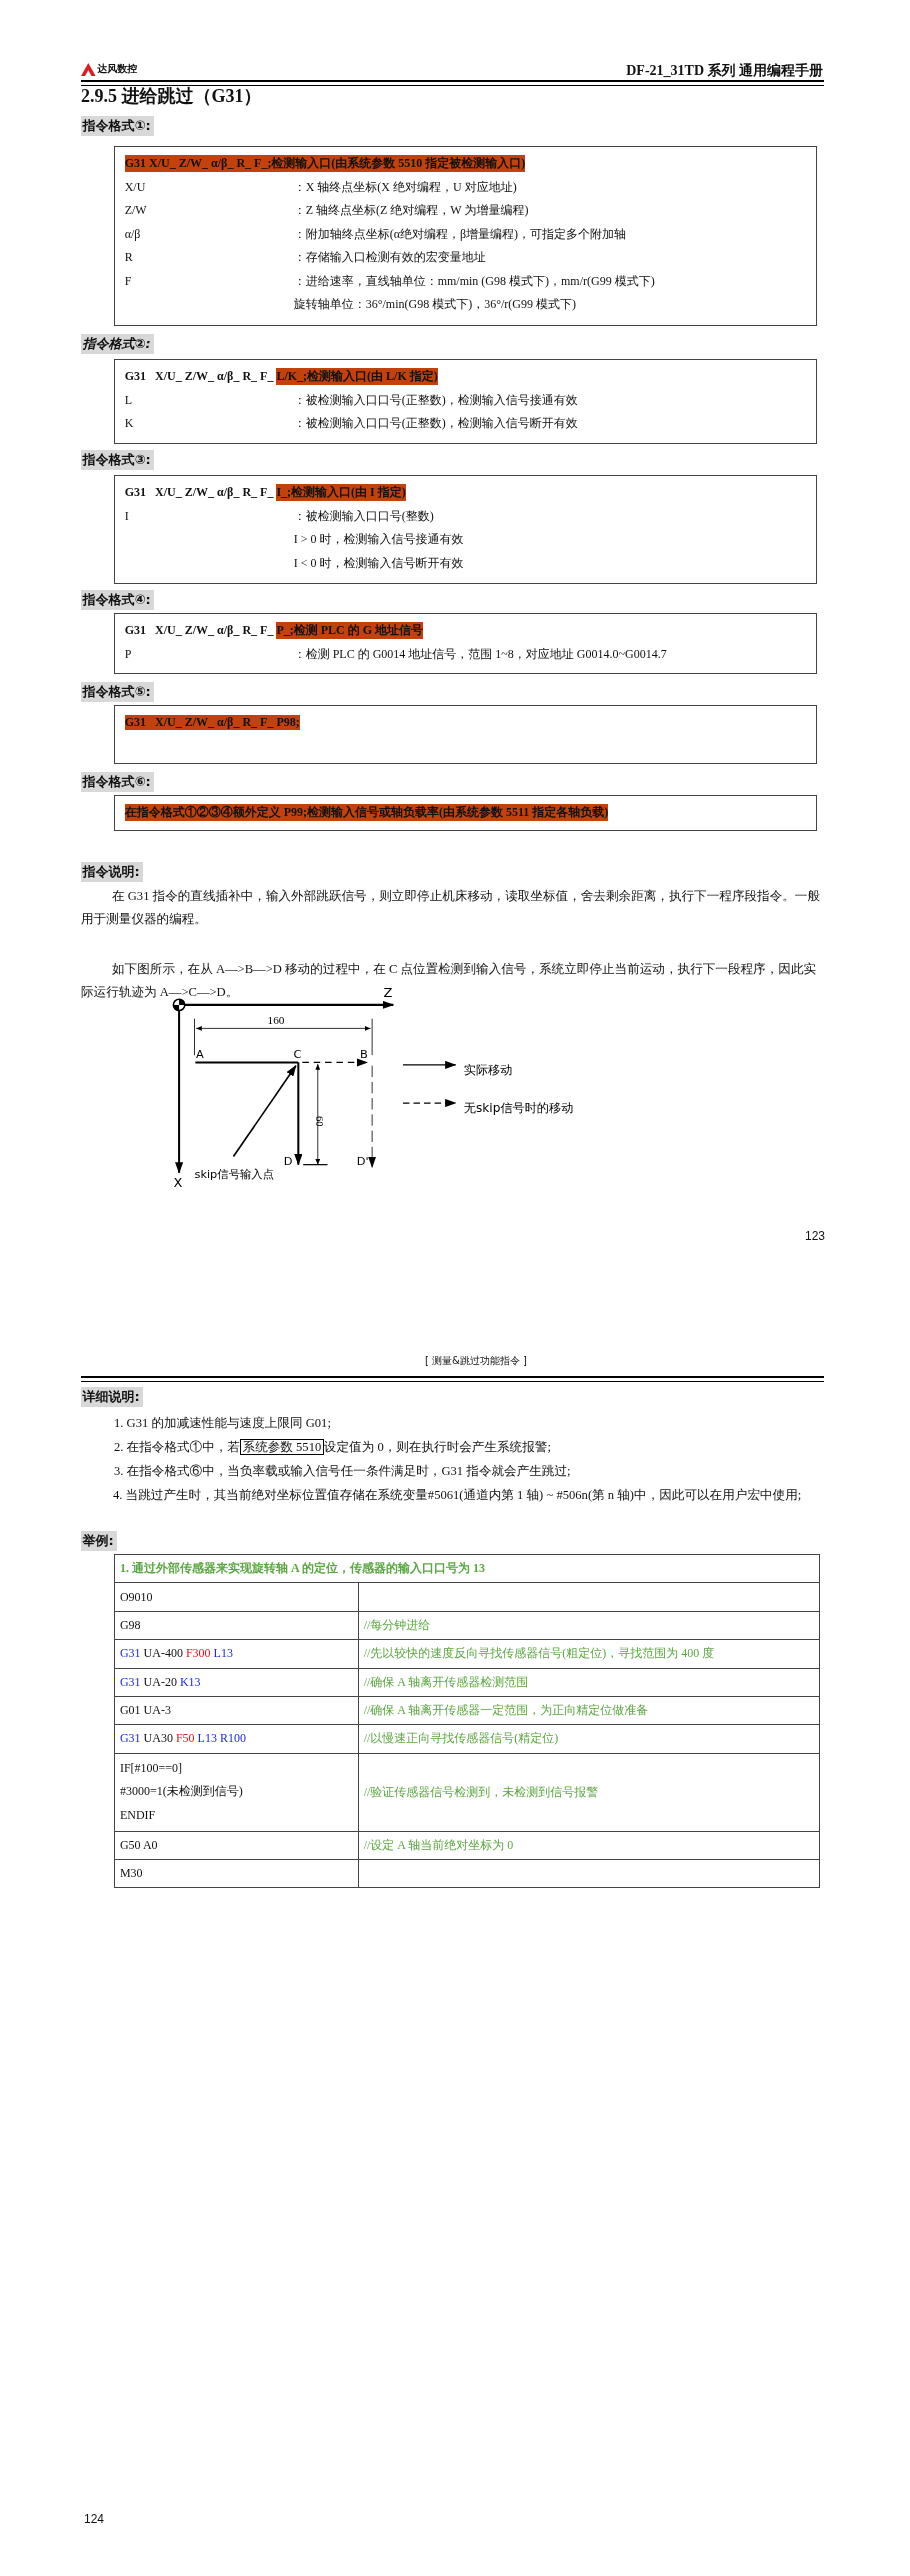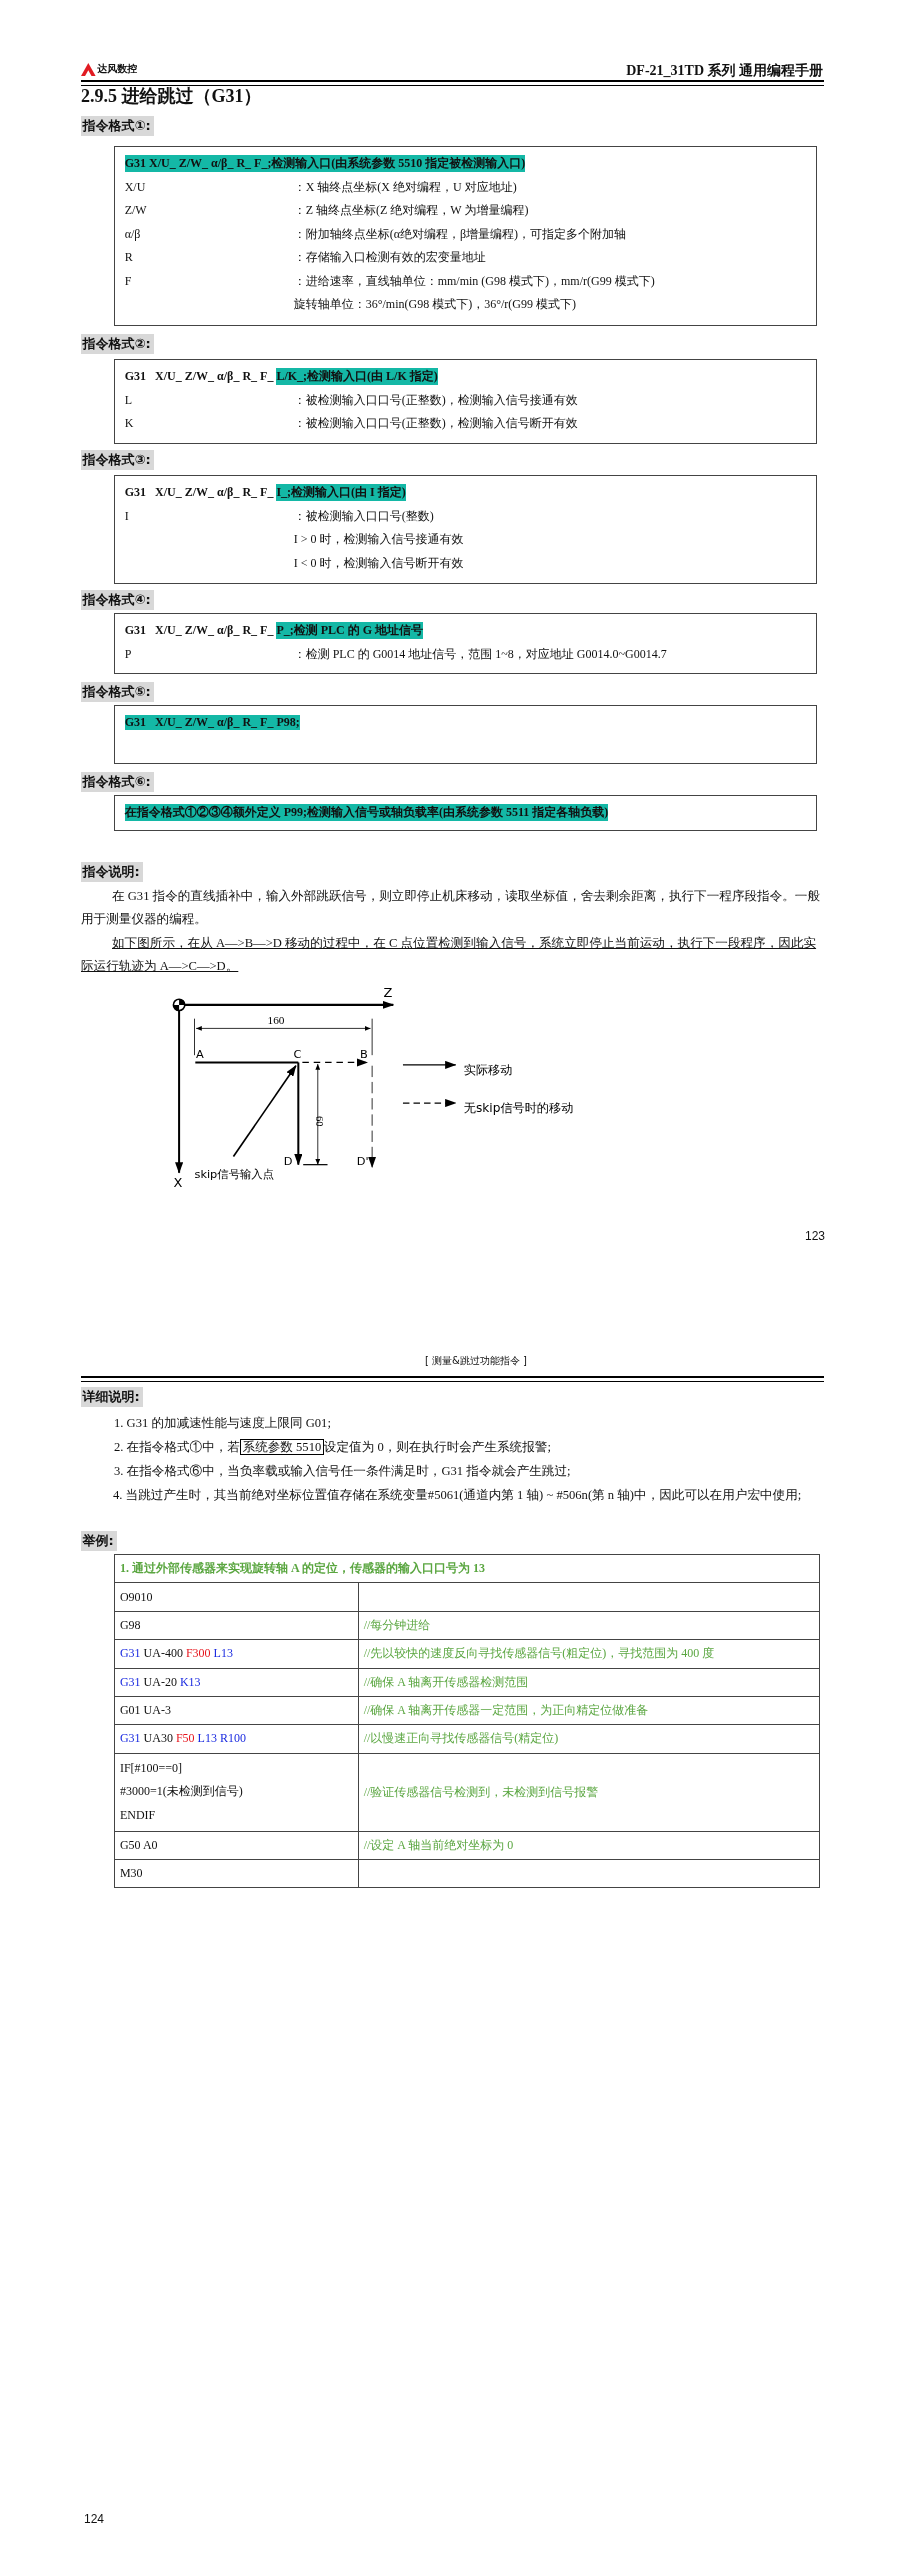--- a/index.html
+++ b/index.html
@@ -7,21 +7,21 @@
   .abs{position:absolute;}
   .hdr-logo{left:81px;top:62px;font-family:"DejaVu Sans","Liberation Sans",sans-serif;font-size:10px;font-weight:bold;display:flex;align-items:flex-end;gap:1.6px;}
   .hdr-title{right:88px;top:62px;font-size:14px;font-weight:bold;}
   .dbl-rule{left:81px;width:743px;height:5.7px;border-top:2.4px solid #000;border-bottom:0.8px solid #000;box-sizing:border-box;}
   .sec-title{left:81px;top:84px;font-size:18px;font-weight:bold;}
   .lbl{left:81px;font-size:13px;font-weight:bold;background:#d8d8d8;padding:0.8px 3.2px 0.8px 1.6px;font-family:"DejaVu Sans","Liberation Sans",sans-serif;}
   .box{left:114px;width:703px;border:1.2px solid #444;box-sizing:border-box;padding:4.9px 9.7px 3.2px 9.7px;font-size:12px;}
   .row{display:flex;height:23.5px;align-items:center;}
   .row .k{width:169px;}
   .row .v{flex:1;}
-  .hl{background:#14b8a6;font-weight:bold;}
+  .hl{background:#c2410c;font-weight:bold;}
   .cmd{font-weight:bold;}
   .para{left:81px;width:743px;font-size:12.6px;line-height:23px;}
   .indent{text-indent:31px;}
   .list{left:114px;width:710px;font-size:12.6px;line-height:24px;}
   .boxed{border:1.2px solid #000;padding:0 1.6px;}
   .pageno{font-family:"Liberation Sans",sans-serif;font-size:12px;}
   table.ex{position:absolute;left:114px;top:1554px;width:706px;border-collapse:collapse;font-size:12px;}
   table.ex td{border:1.2px solid #444;padding:3.2px 4.9px;height:21px;vertical-align:middle;}
   table.ex td.c1{width:233px;}
   .green{color:#5aa640;}
@@ -69,21 +69,21 @@
   <div class="row">
       <span class="k">F</span>
       <span class="v">：进给速率，直线轴单位：mm/min (G98 模式下)，mm/r(G99 模式下)</span>
     </div>
   <div class="row">
       <span class="k"></span>
       <span class="v">  旋转轴单位：36°/min(G98 模式下)，36°/r(G99 模式下)</span>
     </div>
 </div>
 
-<div class="abs lbl" style="top:334px;">指令格式②:</div>
+<div class="abs lbl" style="top:334px;font-style:italic;">指令格式②:</div>
 <div class="abs box" style="top:359px;height:85px;">
   <div class="row">
       <span class="cmd" style="white-space:pre;">G31   X/U_ Z/W_ α/β_ R_ F_ </span>
       <span class="hl">L/K_;检测输入口(由 L/K 指定)</span>
     </div>
   <div class="row">
       <span class="k">L</span>
       <span class="v">：被检测输入口口号(正整数)，检测输入信号接通有效</span>
     </div>
   <div class="row">
@@ -133,21 +133,21 @@
 
 <div class="abs lbl" style="top:772px;">指令格式⑥:</div>
 <div class="abs box" style="top:795px;height:36px;">
   <div class="row">
       <span class="hl">在指令格式①②③④额外定义 P99;检测输入信号或轴负载率(由系统参数 5511 指定各轴负载)</span>
     </div>
 </div>
 
 <div class="abs lbl" style="top:862px;">指令说明:</div>
 <div class="abs para indent" style="top:885px;">在 G31 指令的直线插补中，输入外部跳跃信号，则立即停止机床移动，读取坐标值，舍去剩余距离，执行下一程序段指令。一般用于测量仪器的编程。</div>
-<div class="abs para indent" style="top:932px;text-decoration:underline;">如下图所示，在从 A—&gt;B—&gt;D 移动的过程中，在 C 点位置检测到输入信号，系统立即停止当前运动，执行下一段程序，因此实际运行轨迹为 A—&gt;C—&gt;D。</div>
+<div class="abs para indent" style="top:958px;">如下图所示，在从 A—&gt;B—&gt;D 移动的过程中，在 C 点位置检测到输入信号，系统立即停止当前运动，执行下一段程序，因此实际运行轨迹为 A—&gt;C—&gt;D。</div>
 
 <svg class="abs" style="left:162px;top:970px;" width="649" height="219" viewBox="0 0 800 270">
   <defs>
     <marker id="ah" markerWidth="10" markerHeight="8" refX="9" refY="4" orient="auto" markerUnits="userSpaceOnUse">
         <polygon points="0,0 10,4 0,8" fill="#000"></polygon>
       </marker>
     <marker id="ahb" markerWidth="14" markerHeight="10" refX="13" refY="5" orient="auto" markerUnits="userSpaceOnUse">
         <polygon points="0,0 14,5 0,10" fill="#000"></polygon>
       </marker>
     <marker id="ahs" markerWidth="7" markerHeight="6" refX="7" refY="3" orient="auto" markerUnits="userSpaceOnUse">

